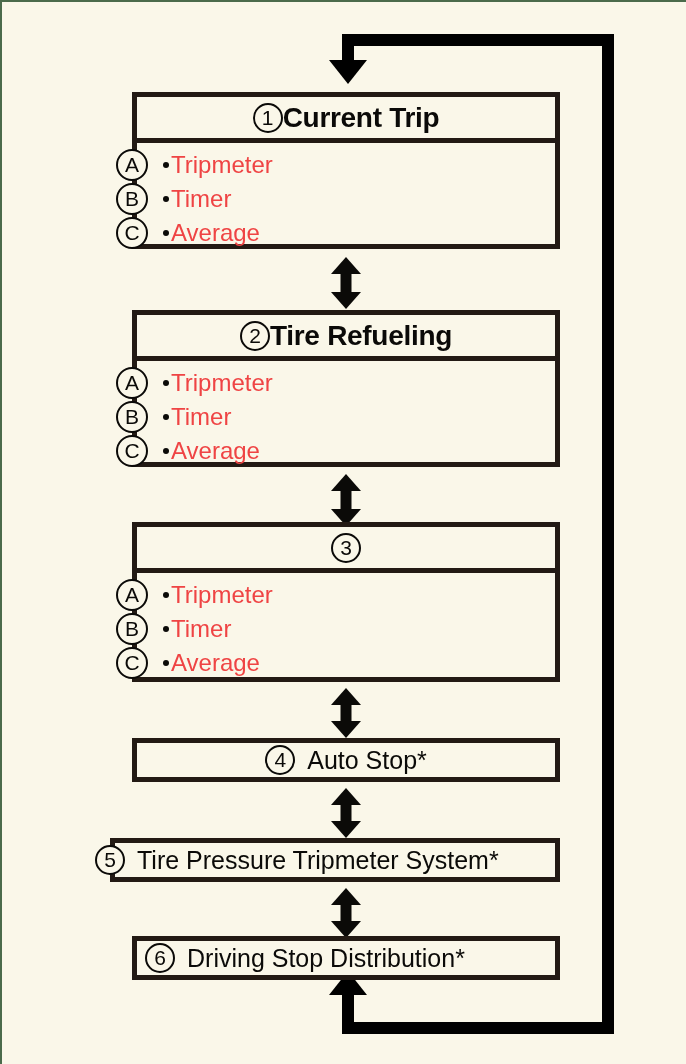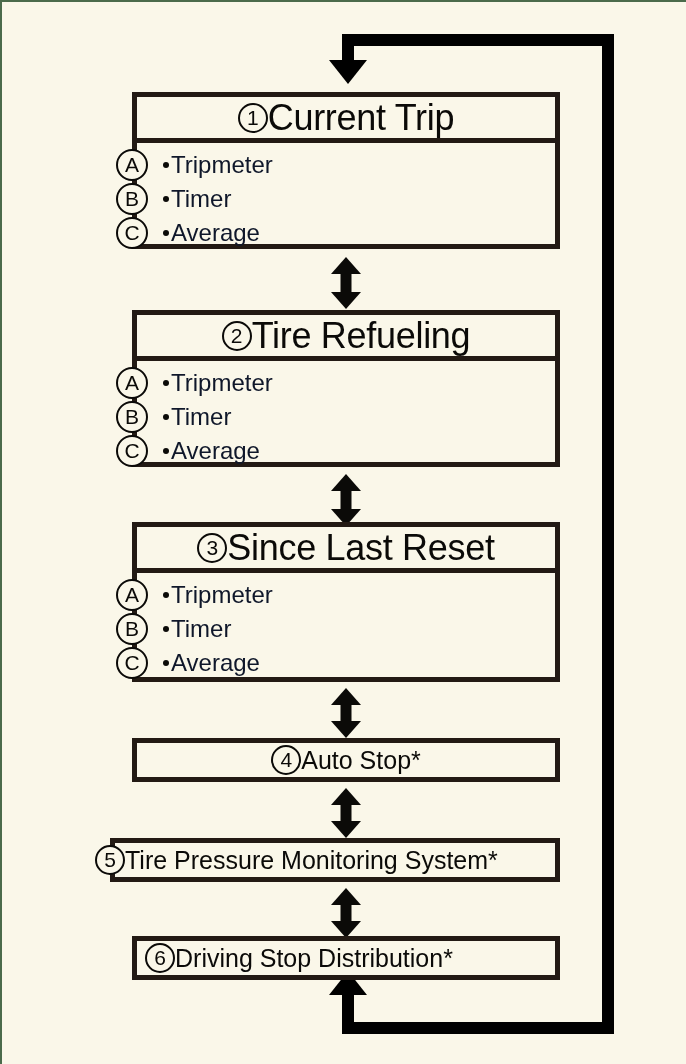--- a/index.html
+++ b/index.html
@@ -62,38 +62,38 @@
   }
   .panel-header {
     height: 46px;
     border-bottom: 5px solid #231a14;
     display: flex;
     align-items: center;
     justify-content: center;
     box-sizing: border-box;
   }
   .panel-title {
-    font-size: 36px;
-    font-weight: normal;
+    font-size: 28px;
+    font-weight: bold;
     color: #0b0a08;
     letter-spacing: -0.3px;
     white-space: nowrap;
   }
   .panel-body {
     padding: 5px 0 6px 0;
   }
   .feature-row {
     display: flex;
     align-items: center;
     height: 34px;
     position: relative;
   }
   .feature-text {
     font-size: 24px;
-    color: #0f172a;
+    color: #ef4444;
     white-space: nowrap;
     padding-left: 34px;
   }
   .bullet-dot {
     position: absolute;
     left: 26px;
     top: 50%;
     transform: translateY(-50%);
     width: 6px; height: 6px;
     border-radius: 50%;
@@ -144,20 +144,21 @@
     background: #faf7e9;
     box-sizing: border-box;
     display: flex;
     align-items: center;
     height: 44px;
   }
   .simple-label {
     font-size: 25px;
     color: #0b0a08;
     white-space: nowrap;
+    padding-left: 12px;
   }
   .simple-inner {
     display: flex;
     align-items: center;
   }
   .simple-center { justify-content: center; width: 100%; }
   .num-overhang { margin-left: -20px; }
 
   
   .dbl-arrow {
@@ -251,21 +252,20 @@
 
   <div class="dbl-arrow" style="left:324px; top:472px; height:52px;">
     <div class="dbl-head dbl-head-up"></div>
     <div class="dbl-shaft" style="top:12px; bottom:12px;"></div>
     <div class="dbl-head dbl-head-down"></div>
   </div>
 
   <div class="panel" style="left:130px; top:520px; width:428px; height:160px;">
     <div class="panel-header">
       <span class="circle-num">3</span>
-      <span class="panel-title">Since Last Reset</span>
     </div>
     <div class="panel-body">
       <div class="feature-row">
         <span class="circle-letter">A</span>
         <span class="bullet-dot"></span>
         <span class="feature-text">Tripmeter</span>
       </div>
       <div class="feature-row">
         <span class="circle-letter">B</span>
         <span class="bullet-dot"></span>
@@ -294,21 +294,21 @@
 
   <div class="dbl-arrow" style="left:324px; top:786px; height:50px;">
     <div class="dbl-head dbl-head-up"></div>
     <div class="dbl-shaft" style="top:12px; bottom:12px;"></div>
     <div class="dbl-head dbl-head-down"></div>
   </div>
 
   <div class="simple-box" style="left:108px; top:836px; width:450px;">
     <div class="simple-inner num-overhang">
       <span class="circle-num">5</span>
-      <span class="simple-label">Tire Pressure Monitoring System*</span>
+      <span class="simple-label">Tire Pressure Tripmeter System*</span>
     </div>
   </div>
 
   <div class="dbl-arrow" style="left:324px; top:886px; height:50px;">
     <div class="dbl-head dbl-head-up"></div>
     <div class="dbl-shaft" style="top:12px; bottom:12px;"></div>
     <div class="dbl-head dbl-head-down"></div>
   </div>
 
   <div class="simple-box" style="left:130px; top:934px; width:428px;">

